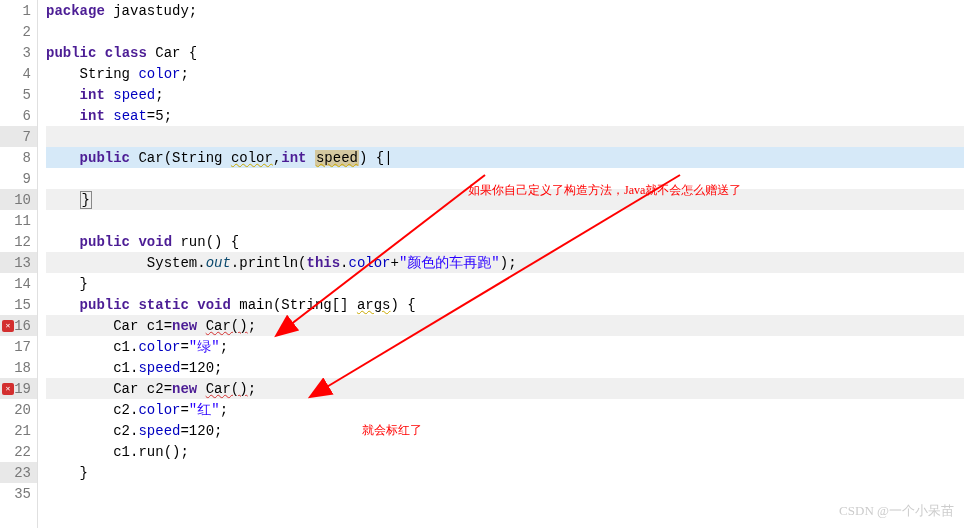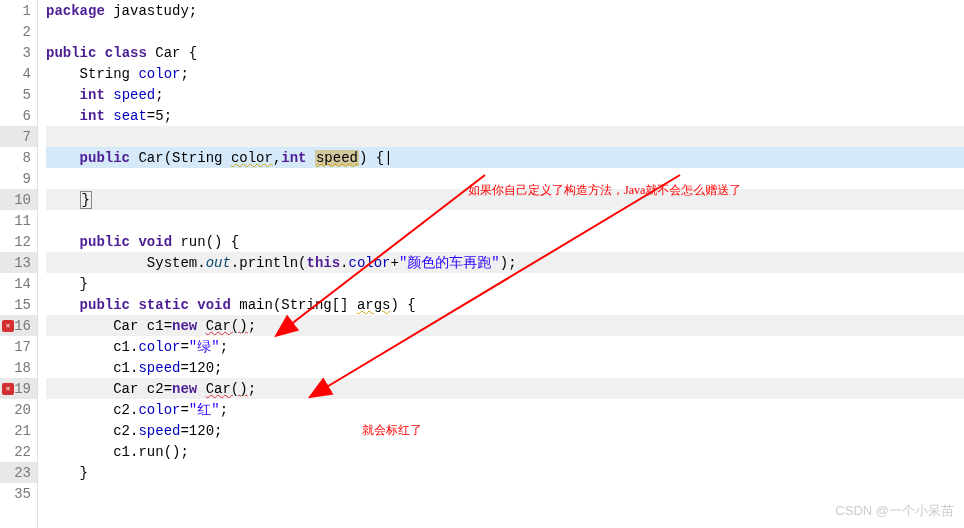--- a/index.html
+++ b/index.html
@@ -92,21 +92,21 @@
       color: #ff0000;
       font-family: Liberation Serif, serif;
       font-size: 12px;
       margin-top: 24px;
     }
     .watermark {
       position: absolute;
       right: 10px;
       bottom: 8px;
       color: #ccc;
-      font-family: Liberation Sans, sans-serif;
+      font-family: Liberation Serif, serif;
       font-size: 13px;
     }
     svg.arrow {
       position: absolute;
       pointer-events: none;
     }
   </style>
 </head>
 <body>
 

